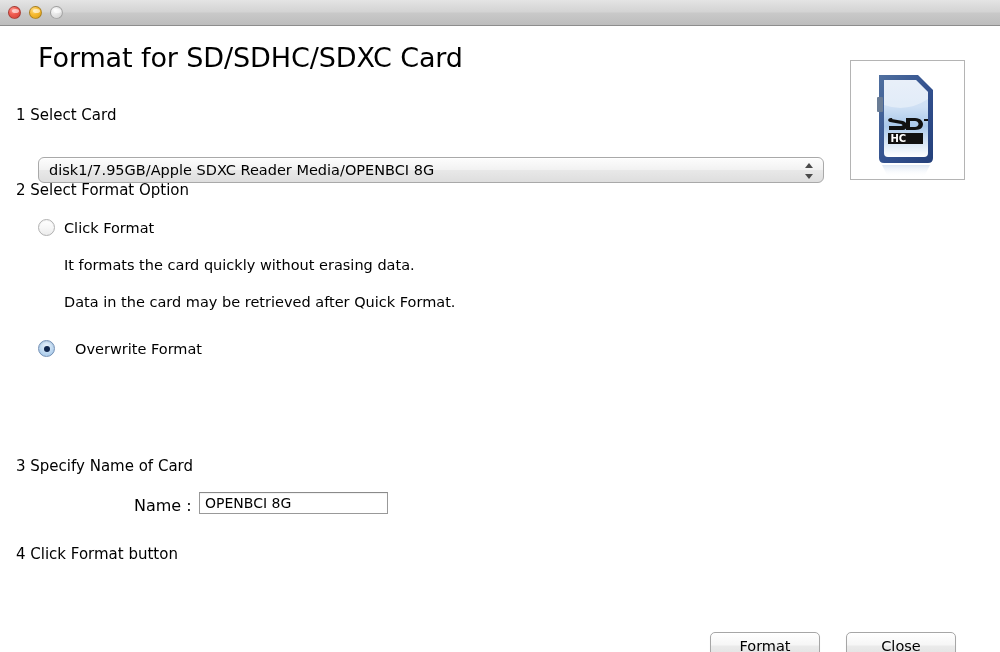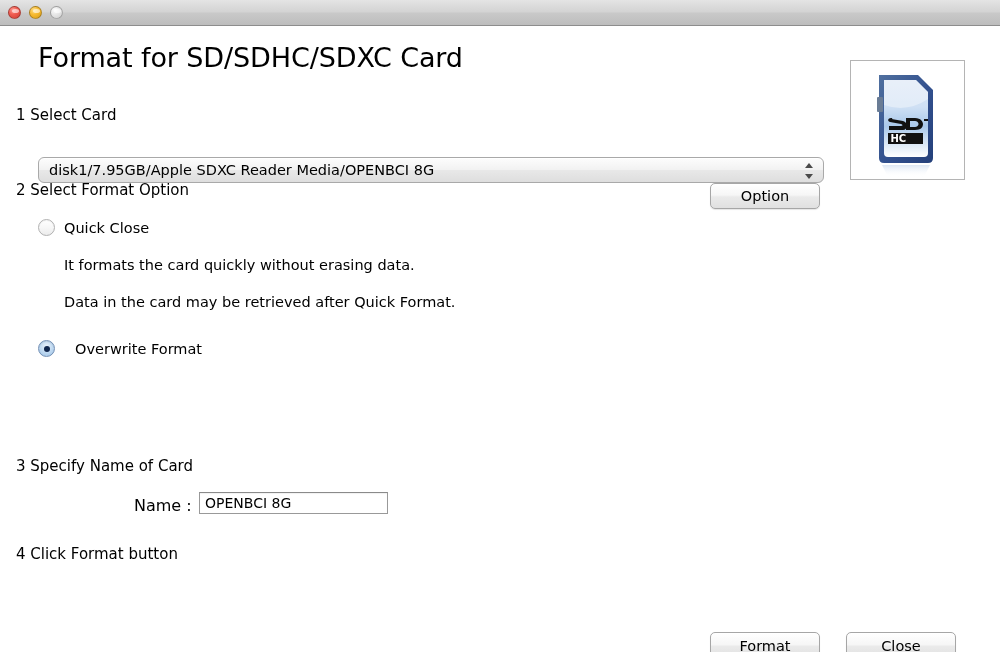--- a/index.html
+++ b/index.html
@@ -323,25 +323,24 @@
     <div class="popup">
       <span class="popup-text">disk1/7.95GB/Apple SDXC Reader Media/OPENBCI 8G</span>
       <span class="popup-arrows">
         <span class="up"></span>
         <span class="down"></span>
       </span>
     </div>
 
     <div class="step-label" style="left:16px; top:155px;">2 Select Format Option</div>
 
-    <div class="btn btn-option">Option</div>
 
     <div class="radio-row" style="left:38px; top:193px;">
       <span class="radio off"></span>
-      <span class="radio-label">Quick Close</span>
+      <span class="radio-label">Click Format</span>
     </div>
     <div class="body-text" style="left:64px; top:268px;">Data in the card may be retrieved after Quick Format.</div>
     <div class="body-text" style="left:64px; top:231px;">It formats the card quickly without erasing data.</div>
 
     <div class="radio-row" style="left:38px; top:314px;gap:20px;">
       <span class="radio on"></span>
       <span class="radio-label">Overwrite Format</span>
     </div>
 
     <div class="step-label" style="left:16px; top:431px;">3 Specify Name of Card</div>

